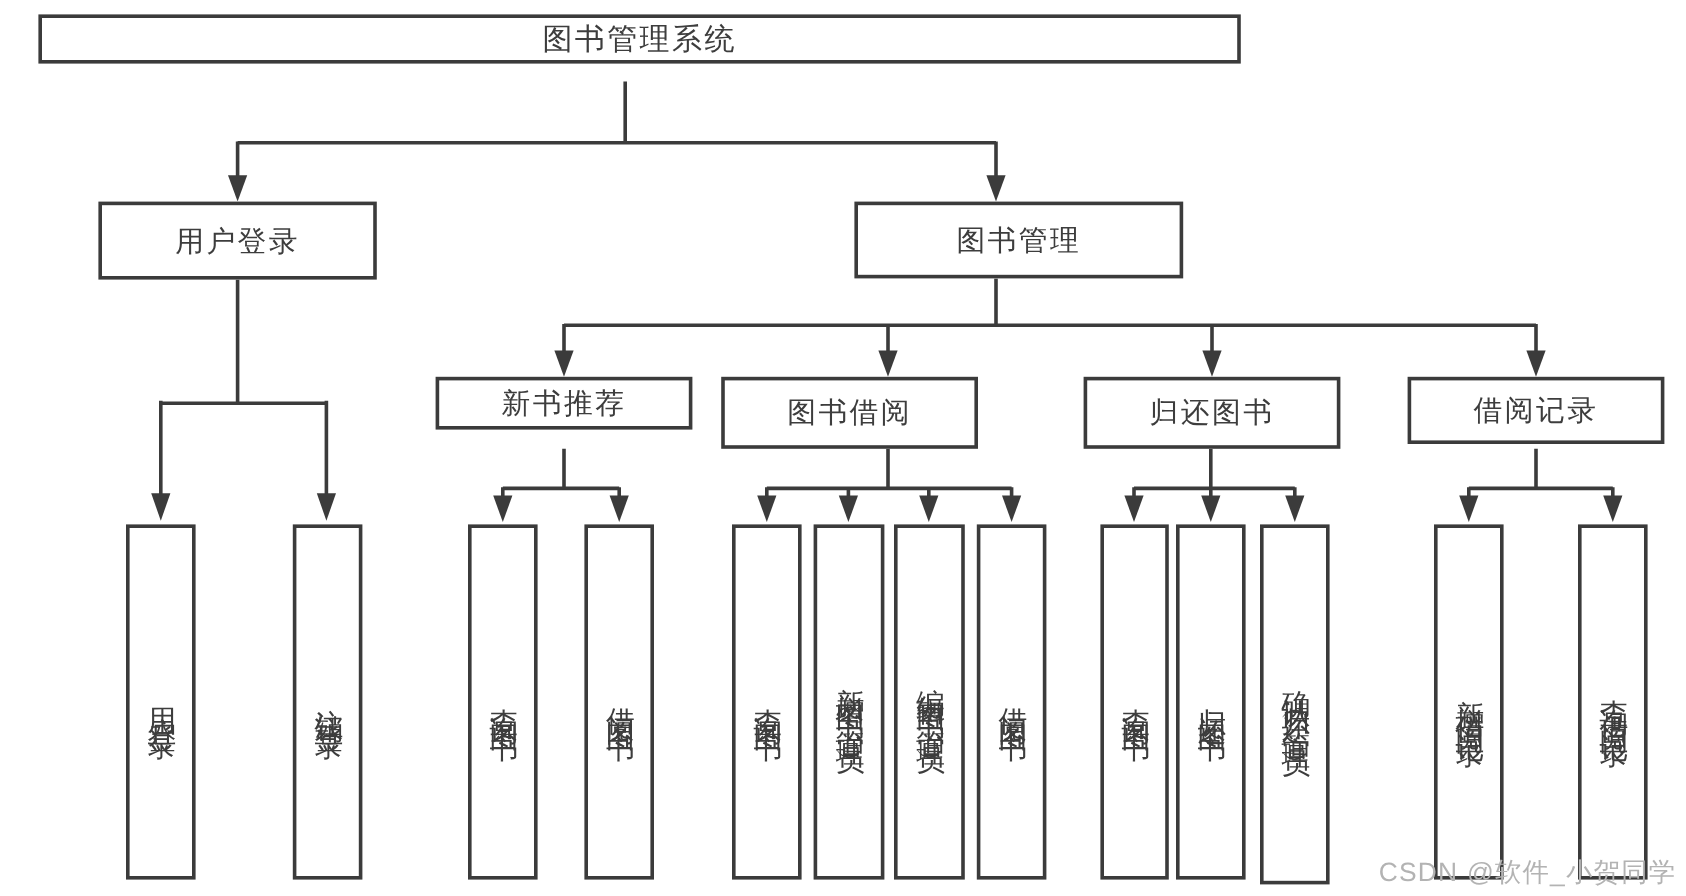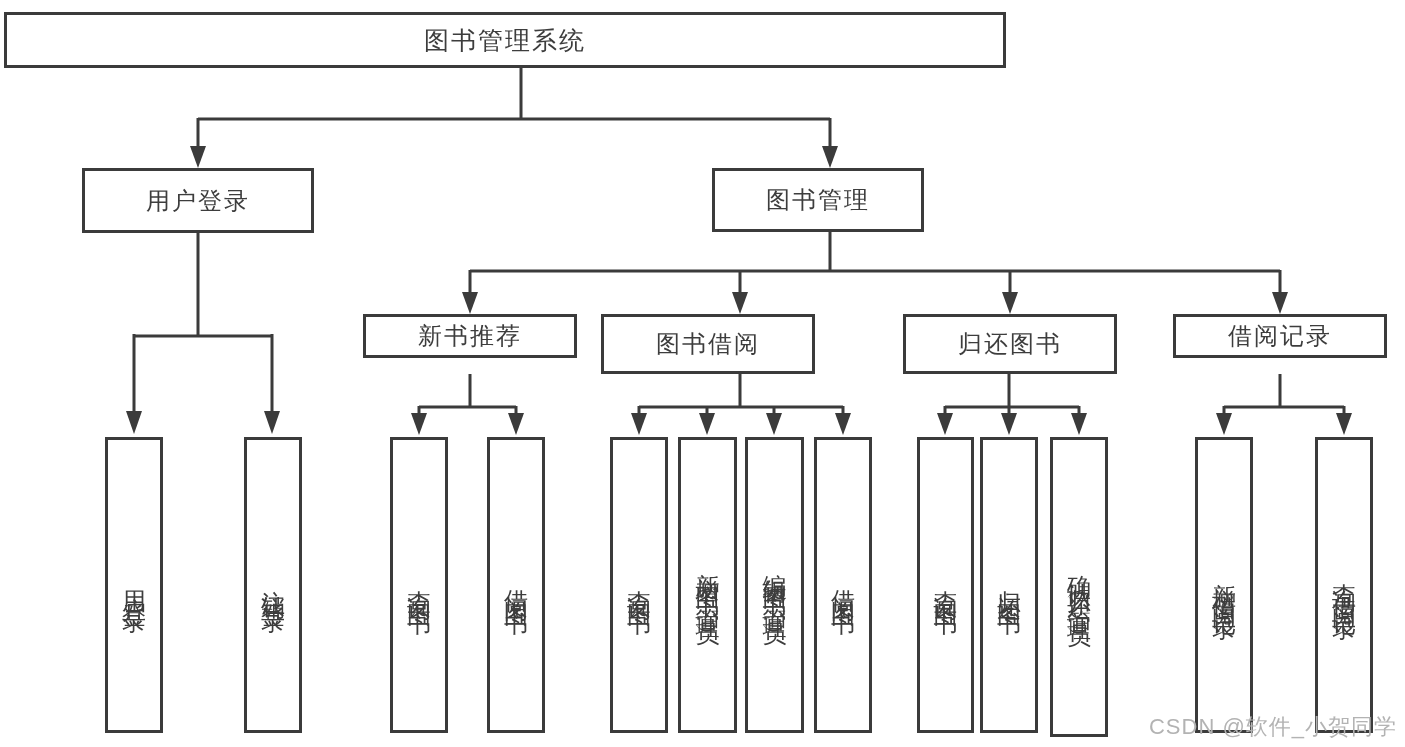--- a/index.html
+++ b/index.html
@@ -89,41 +89,41 @@
       <polygon points="766,413 782,413 774,435"></polygon>
       <polygon points="835,413 851,413 843,435"></polygon>
       <polygon points="937,413 953,413 945,435"></polygon>
       <polygon points="1001,413 1017,413 1009,435"></polygon>
       <polygon points="1071,413 1087,413 1079,435"></polygon>
       <polygon points="1216,413 1232,413 1224,435"></polygon>
       <polygon points="1336,413 1352,413 1344,435"></polygon>
     </g>
   </svg>
 
-  <div class="node node-h node-root" style="left:4px;top:12px;width:1002px;height:56px;font-family:Liberation Mono, monospace;">
+  <div class="node node-h node-root" style="left:32px;top:12px;width:1002px;height:41px;font-family:Liberation Mono, monospace;">
     <span>图书管理系统</span>
   </div>
 
   <div class="node node-h" style="left:82px;top:168px;width:232px;height:65px;">
     <span>用户登录</span>
   </div>
-  <div class="node node-h" style="left:712px;top:168px;width:212px;height:64px;text-align:right;">
+  <div class="node node-h" style="left:712px;top:168px;width:274px;height:64px;text-align:right;">
     <span>图书管理</span>
   </div>
 
   <div class="node node-h" style="left:363px;top:314px;width:214px;height:44px;">
     <span>新书推荐</span>
   </div>
   <div class="node node-h" style="left:601px;top:314px;width:214px;height:60px;">
     <span>图书借阅</span>
   </div>
   <div class="node node-h" style="left:903px;top:314px;width:214px;height:60px;">
     <span>归还图书</span>
   </div>
-  <div class="node node-h" style="left:1173px;top:314px;width:214px;height:44px;">
+  <div class="node node-h" style="left:1173px;top:314px;width:214px;height:56px;">
     <span>借阅记录</span>
   </div>
 
   <div class="node leaf" style="left:105px;top:437px;width:58px;height:296px;">
     <span>用户登录</span>
   </div>
   <div class="node leaf" style="left:244px;top:437px;width:58px;height:296px;">
     <span>注销登录</span>
   </div>
 

